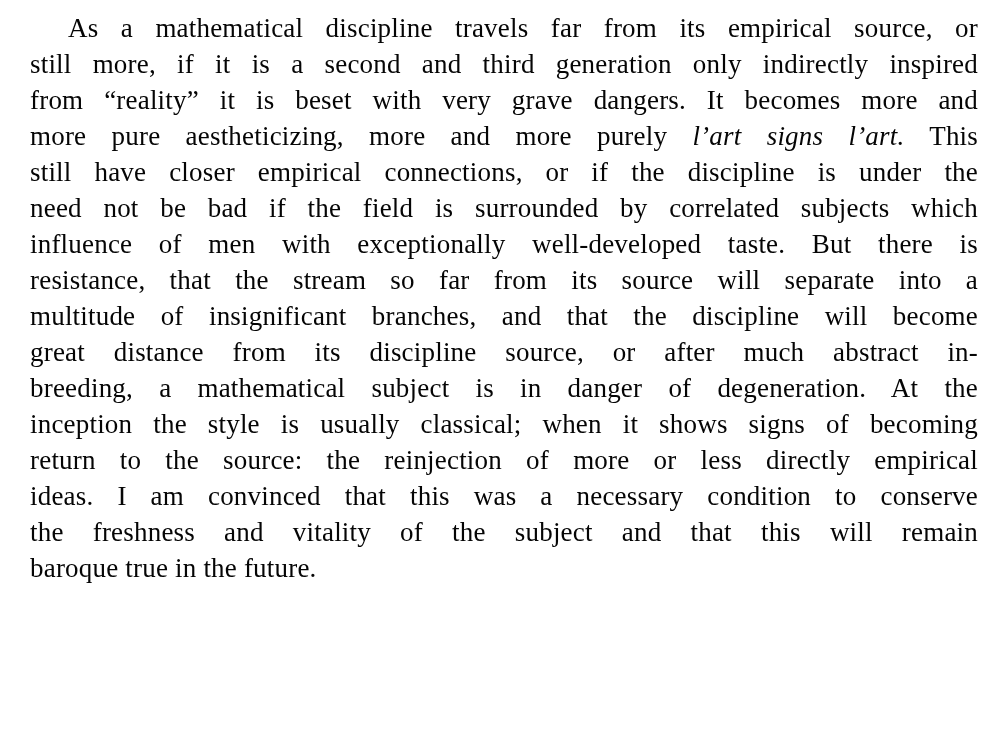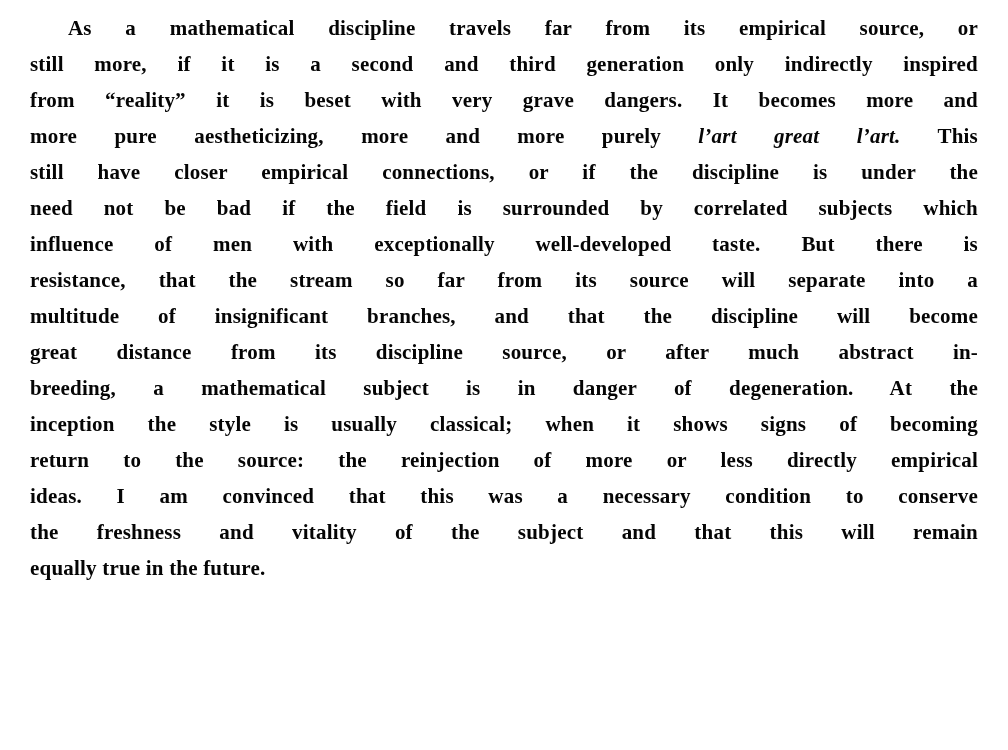--- a/index.html
+++ b/index.html
@@ -16,22 +16,22 @@
     font-family: "Liberation Serif", "DejaVu Serif", serif;
     color: #050505;
   }
   .para {
     position: absolute;
     top: 10px;
     left: 30px;
     right: 30px;
   }
   .line {
-    font-size: 21px;
-    font-weight: 700;
+    font-size: 27px;
+    font-weight: 400;
     line-height: 36px;
     height: 36px;
     white-space: normal;
     text-align: justify;
     text-align-last: justify;
     letter-spacing: 0.2px;
     -webkit-font-smoothing: antialiased;
   }
   .line.indent {
     text-indent: 38px;
@@ -45,27 +45,27 @@
   }
 </style>
 </head>
 <body>
 
 <div class="page">
   <div class="para">
     <div class="line indent">As a mathematical discipline travels far from its empirical source, or</div>
     <div class="line">still more, if it is a second and third generation only indirectly inspired</div>
     <div class="line">from “reality” it is beset with very grave dangers. It becomes more and</div>
-    <div class="line"><span>more pure aestheticizing, more and more purely </span><i>l’art great l’art.</i><span> This</span></div>
+    <div class="line"><span>more pure aestheticizing, more and more purely </span><i>l’art signs l’art.</i><span> This</span></div>
     <div class="line">still have closer empirical connections, or if the discipline is under the</div>
     <div class="line">need not be bad if the field is surrounded by correlated subjects which</div>
     <div class="line">influence of men with exceptionally well-developed taste. But there is</div>
     <div class="line">resistance, that the stream so far from its source will separate into a</div>
     <div class="line">multitude of insignificant branches, and that the discipline will become</div>
     <div class="line">great distance from its discipline source, or after much abstract in-</div>
     <div class="line">breeding, a mathematical subject is in danger of degeneration. At the</div>
     <div class="line">inception the style is usually classical; when it shows signs of becoming</div>
     <div class="line">return to the source: the reinjection of more or less directly empirical</div>
     <div class="line">ideas. I am convinced that this was a necessary condition to conserve</div>
     <div class="line">the freshness and vitality of the subject and that this will remain</div>
-    <div class="line last">equally true in the future.</div>
+    <div class="line last">baroque true in the future.</div>
   </div>
 </div>
 
 </body></html>

